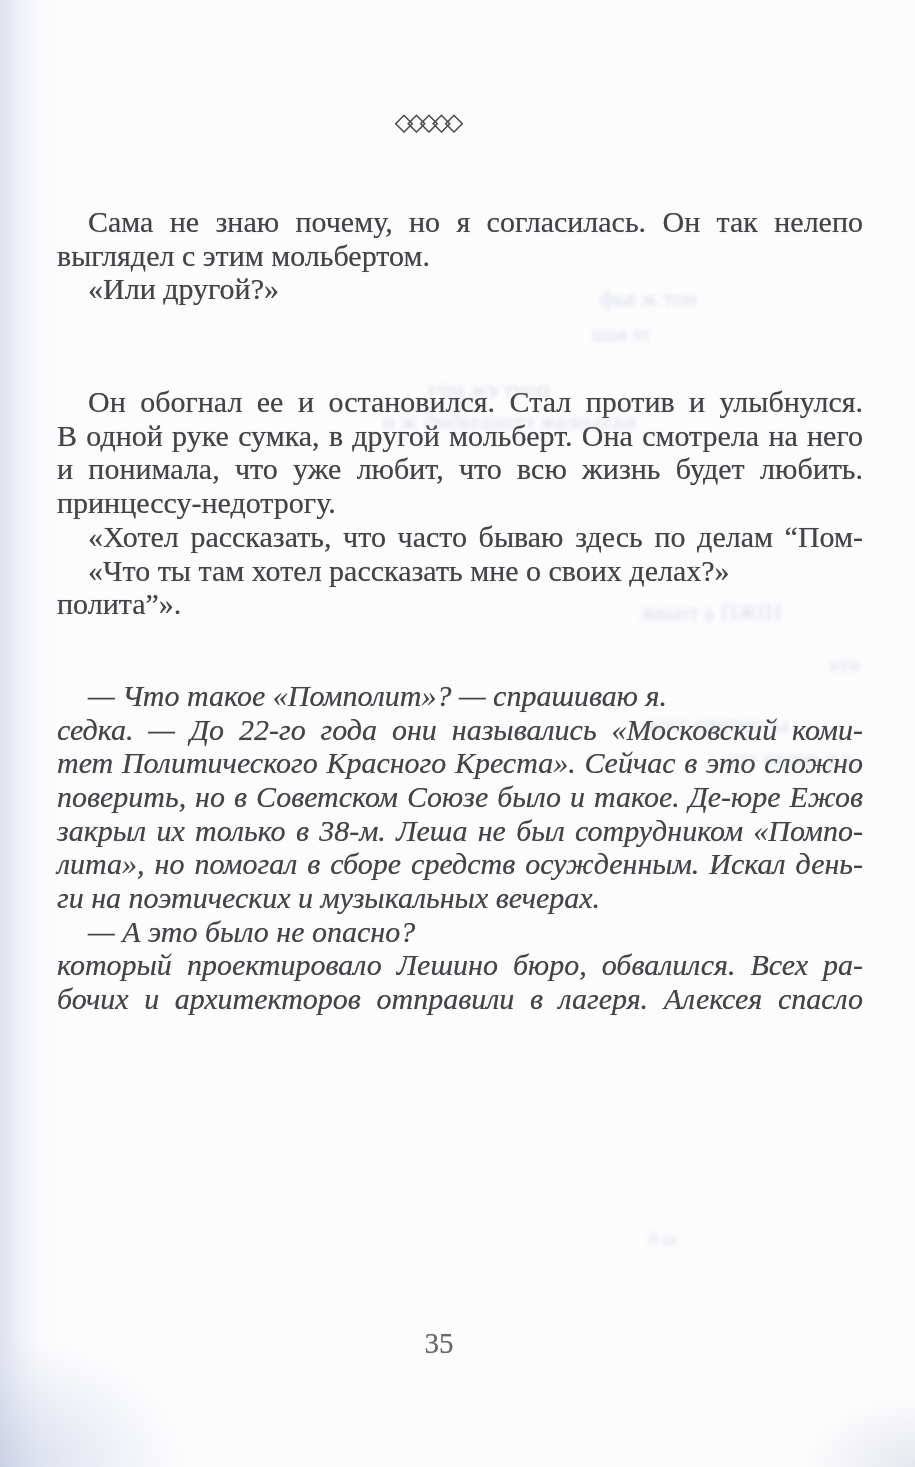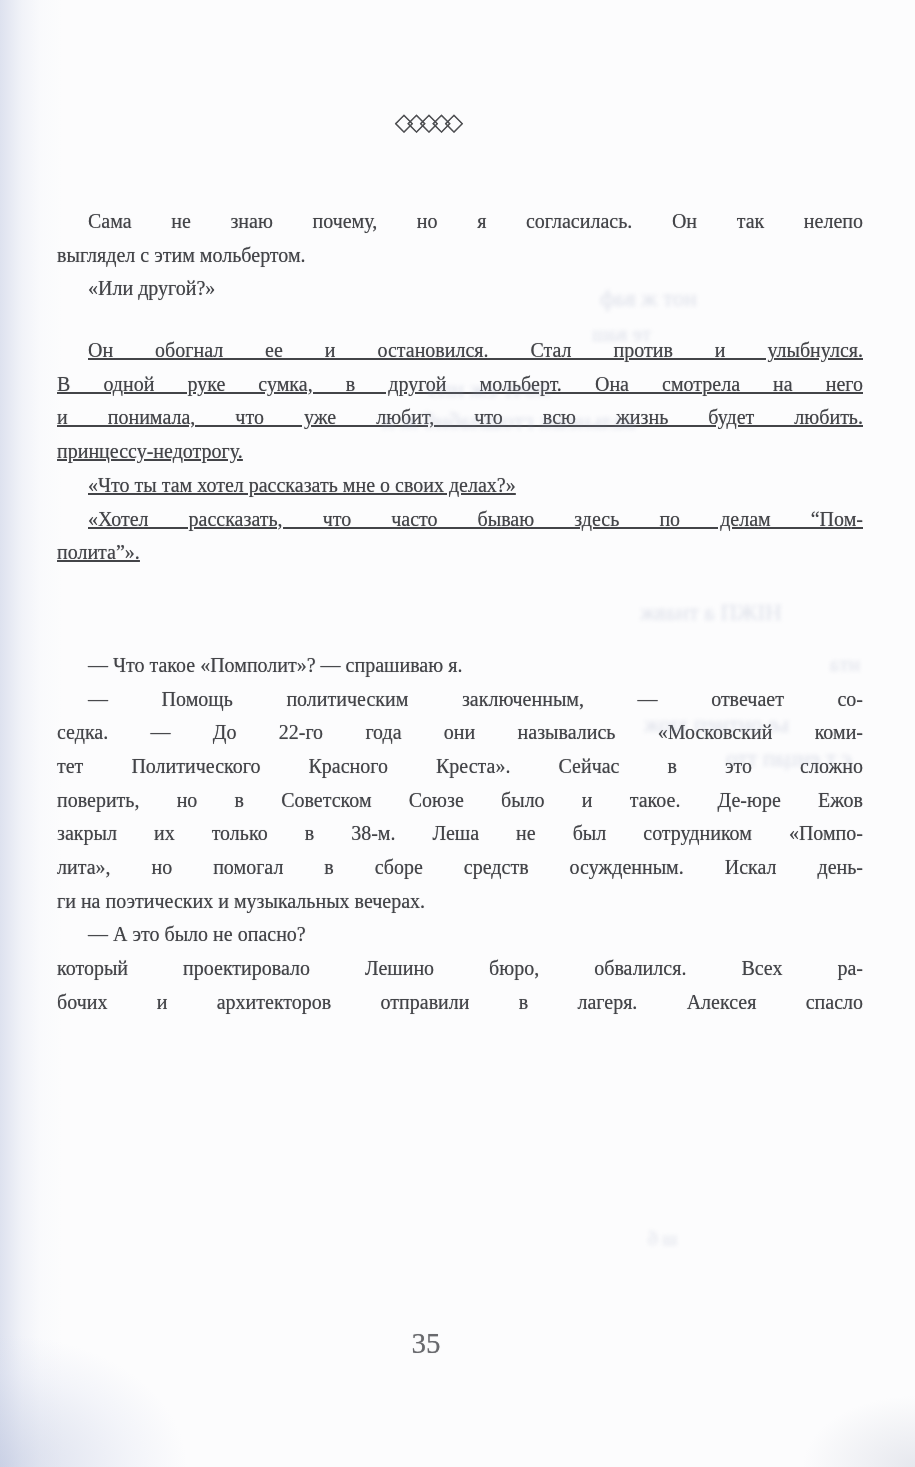--- a/index.html
+++ b/index.html
@@ -40,25 +40,25 @@
     font-family:"DejaVu Sans", sans-serif;
     font-size:24px;line-height:28px;
     letter-spacing:-6px;
     color:#4e4f52;
     text-shadow:0 0 0.6px rgba(80,80,85,0.8);
   }
   
   .text-col{
     position:absolute;top:205px;left:57px;width:806px;
     color:#434448;
-    font-size:20px;
+    font-size:30px;
     text-shadow:0 0 0.7px rgba(72,73,78,0.65);
   }
-  .block + .block.gap-lg{margin-top:28px;text-decoration:underline;}
-  .block + .block.gap-md{margin-top:79px;}
+  .block + .block.gap-lg{margin-top:79px;}
+  .block + .block.gap-md{margin-top:58px;font-style:italic;}
   .line{
     height:33.7px;line-height:33.7px;
     white-space:nowrap;
   }
   .line.fill{
     white-space:normal;
     text-align:justify;
     text-align-last:justify;
   }
   .line.indent{padding-left:31px;}
@@ -69,21 +69,21 @@
     color:#9aa3bd;
     opacity:0.32;
     filter:blur(2px);
     transform:scaleX(-1);
     white-space:nowrap;
     font-family:"Liberation Serif", serif;
     pointer-events:none;
   }
   
   .page-number{
-    position:absolute;top:1326px;left:46px;width:760px;
+    position:absolute;top:1326px;left:59px;width:760px;
     text-align:center;
     font-size:29px;line-height:34px;
     color:#68696d;
     text-shadow:0 0 0.7px rgba(100,100,105,0.6);
   }
 </style>
 </head>
 <body>
 
 <div class="page">
@@ -94,27 +94,26 @@
       <div class="block">
         <div class="line indent fill">Сама не знаю почему, но я согласилась. Он так нелепо</div>
         <div class="line">выглядел с этим мольбертом.</div>
         <div class="line indent">«Или другой?»</div>
       </div>
       <div class="block gap-lg">
         <div class="line indent fill">Он обогнал ее и остановился. Стал против и улыбнулся.</div>
         <div class="line fill">В одной руке сумка, в другой мольберт. Она смотрела на него</div>
         <div class="line fill">и понимала, что уже любит, что всю жизнь будет любить.</div>
         <div class="line">принцессу-недотрогу.</div>
+        <div class="line indent fill">«Хотел рассказать, что часто бываю здесь по делам “Пом-</div>
         <div class="line indent">«Что ты там хотел рассказать мне о своих делах?»</div>
-        <div class="line indent fill">«Хотел рассказать, что часто бываю здесь по делам “Пом-</div>
         <div class="line">полита”».</div>
       </div>
       <div class="block gap-md">
         <div class="line indent">— Что такое «Помполит»? — спрашиваю я.</div>
-        <div class="line indent fill">— Помощь политическим заключенным, — отвечает со-</div>
         <div class="line fill">седка. — До 22-го года они назывались «Московский коми-</div>
         <div class="line fill">тет Политического Красного Креста». Сейчас в это сложно</div>
         <div class="line fill">поверить, но в Советском Союзе было и такое. Де-юре Ежов</div>
         <div class="line fill">закрыл их только в 38-м. Леша не был сотрудником «Помпо-</div>
         <div class="line fill">лита», но помогал в сборе средств осужденным. Искал день-</div>
         <div class="line">ги на поэтических и музыкальных вечерах.</div>
         <div class="line indent">— А это было не опасно?</div>
         <div class="line fill">который проектировало Лешино бюро, обвалился. Всех ра-</div>
         <div class="line fill">бочих и архитекторов отправили в лагеря. Алексея спасло</div>
       </div>

